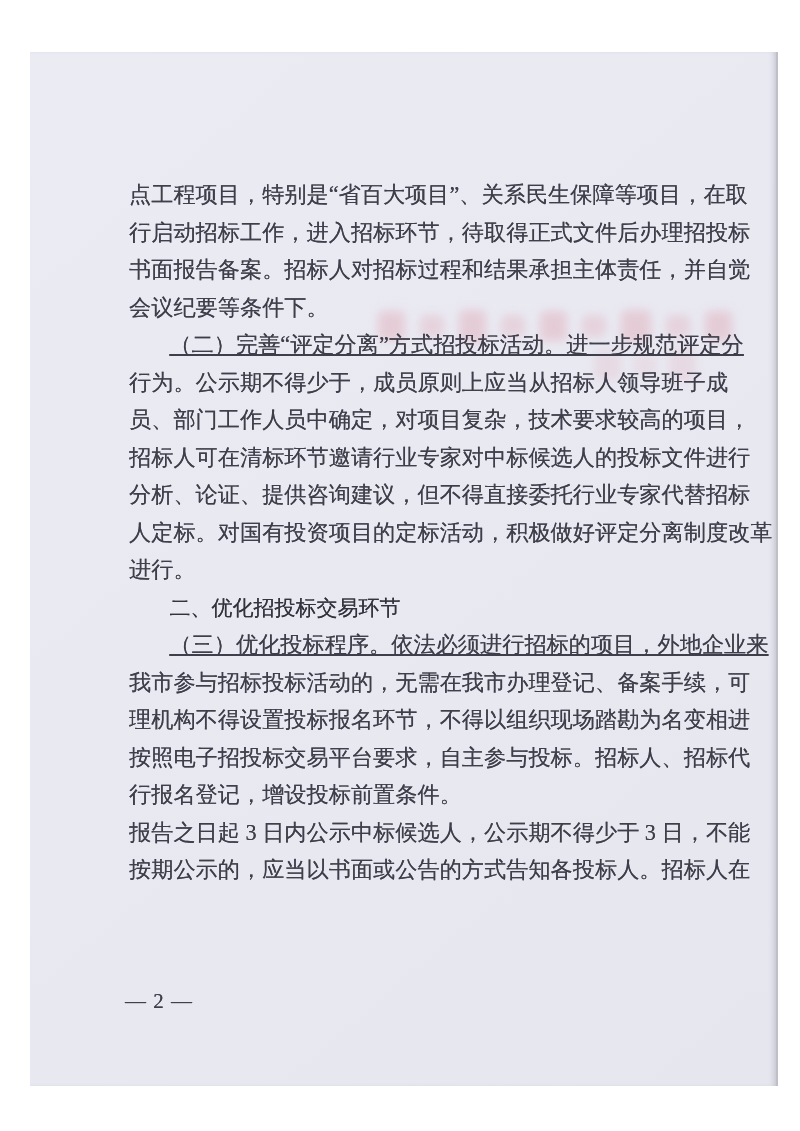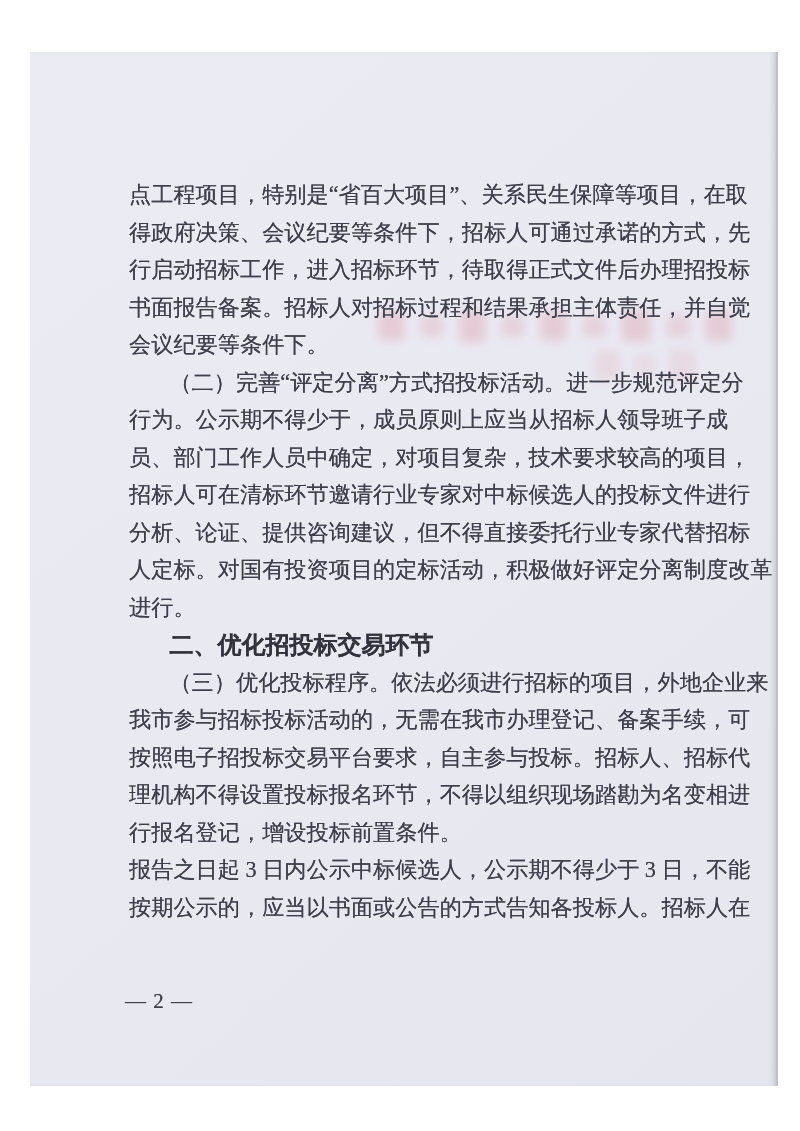--- a/index.html
+++ b/index.html
@@ -29,25 +29,25 @@
     width:600px;
   }
   .line{
     height:37.5px;
     line-height:37.5px;
     font-size:22.2px;
     color:var(--ink);
     white-space:nowrap;
     text-shadow:0 0 0.6px rgba(62,63,74,.85);
   }
-  .body-indent{padding-left:44.4px;}
+  .body-indent{padding-left:44.4px;text-decoration:underline;}
   .heading{
     font-family:"Liberation Sans", sans-serif;
-    font-weight:bold;
-    font-size:24px;
+    font-weight:normal;
+    font-size:21px;
     color:var(--heading-ink);
     padding-left:44.4px;
     text-shadow:0 0 0.6px rgba(50,51,61,.9);
   }
 
   .pagenum{
     position:absolute;
     left:91px; top:930px;
     height:30px; line-height:30px;
     font-size:21px;
@@ -103,35 +103,34 @@
       <span></span>
   </div>
   <div class="bleed secondary">
     <span></span>
       <span></span>
       <span></span>
   </div>
 
   <div class="text-block">
       <div class="line body">点工程项目，特别是“省百大项目”、关系民生保障等项目，在取</div>
-      <div class="line body">得政府决策、会议纪要等条件下，招标人可通过承诺的方式，先</div>
       <div class="line body">行启动招标工作，进入招标环节，待取得正式文件后办理招投标</div>
       <div class="line body">书面报告备案。招标人对招标过程和结果承担主体责任，并自觉</div>
       <div class="line body">会议纪要等条件下。</div>
       <div class="line body-indent">（二）完善“评定分离”方式招投标活动。进一步规范评定分</div>
       <div class="line body">行为。公示期不得少于，成员原则上应当从招标人领导班子成</div>
       <div class="line body">员、部门工作人员中确定，对项目复杂，技术要求较高的项目，</div>
       <div class="line body">招标人可在清标环节邀请行业专家对中标候选人的投标文件进行</div>
       <div class="line body">分析、论证、提供咨询建议，但不得直接委托行业专家代替招标</div>
       <div class="line body">人定标。对国有投资项目的定标活动，积极做好评定分离制度改革</div>
       <div class="line body">进行。</div>
       <div class="line heading">二、优化招投标交易环节</div>
       <div class="line body-indent">（三）优化投标程序。依法必须进行招标的项目，外地企业来</div>
       <div class="line body">我市参与招标投标活动的，无需在我市办理登记、备案手续，可</div>
+      <div class="line body">理机构不得设置投标报名环节，不得以组织现场踏勘为名变相进</div>
       <div class="line body">按照电子招投标交易平台要求，自主参与投标。招标人、招标代</div>
-      <div class="line body">理机构不得设置投标报名环节，不得以组织现场踏勘为名变相进</div>
       <div class="line body">行报名登记，增设投标前置条件。</div>
       <div class="line body">报告之日起 3 日内公示中标候选人，公示期不得少于 3 日，不能</div>
       <div class="line body">按期公示的，应当以书面或公告的方式告知各投标人。招标人在</div>
     </div>
 
   <div class="pagenum">— 2 —</div>
 </div>
 
 </body></html>

